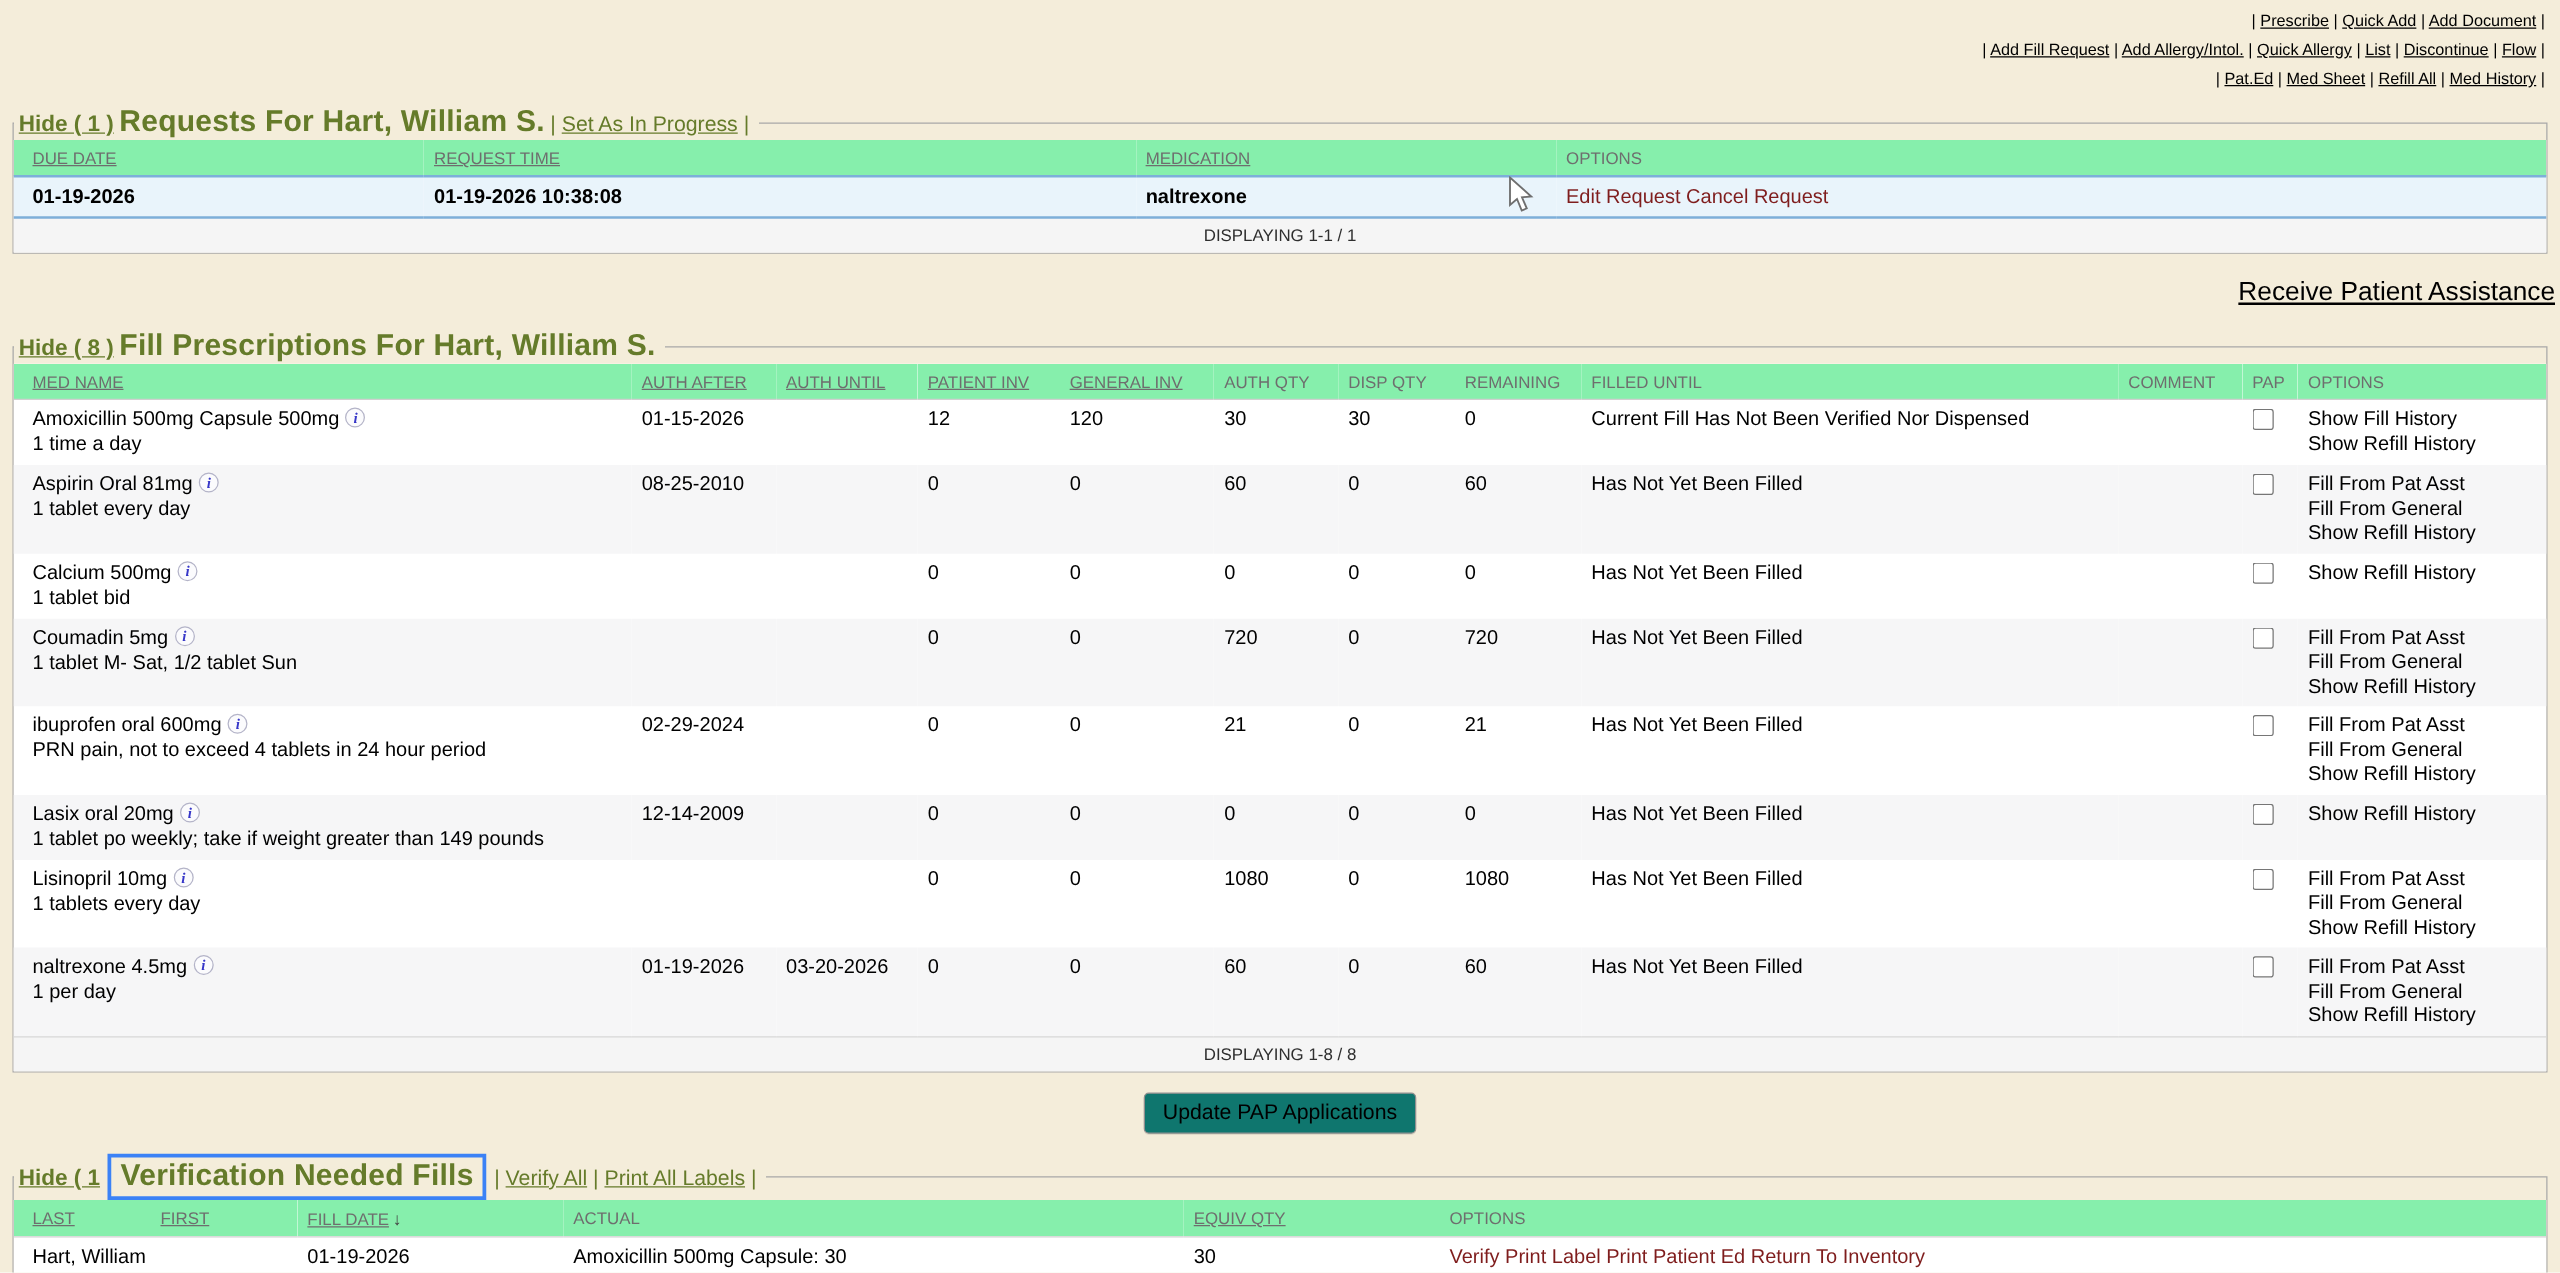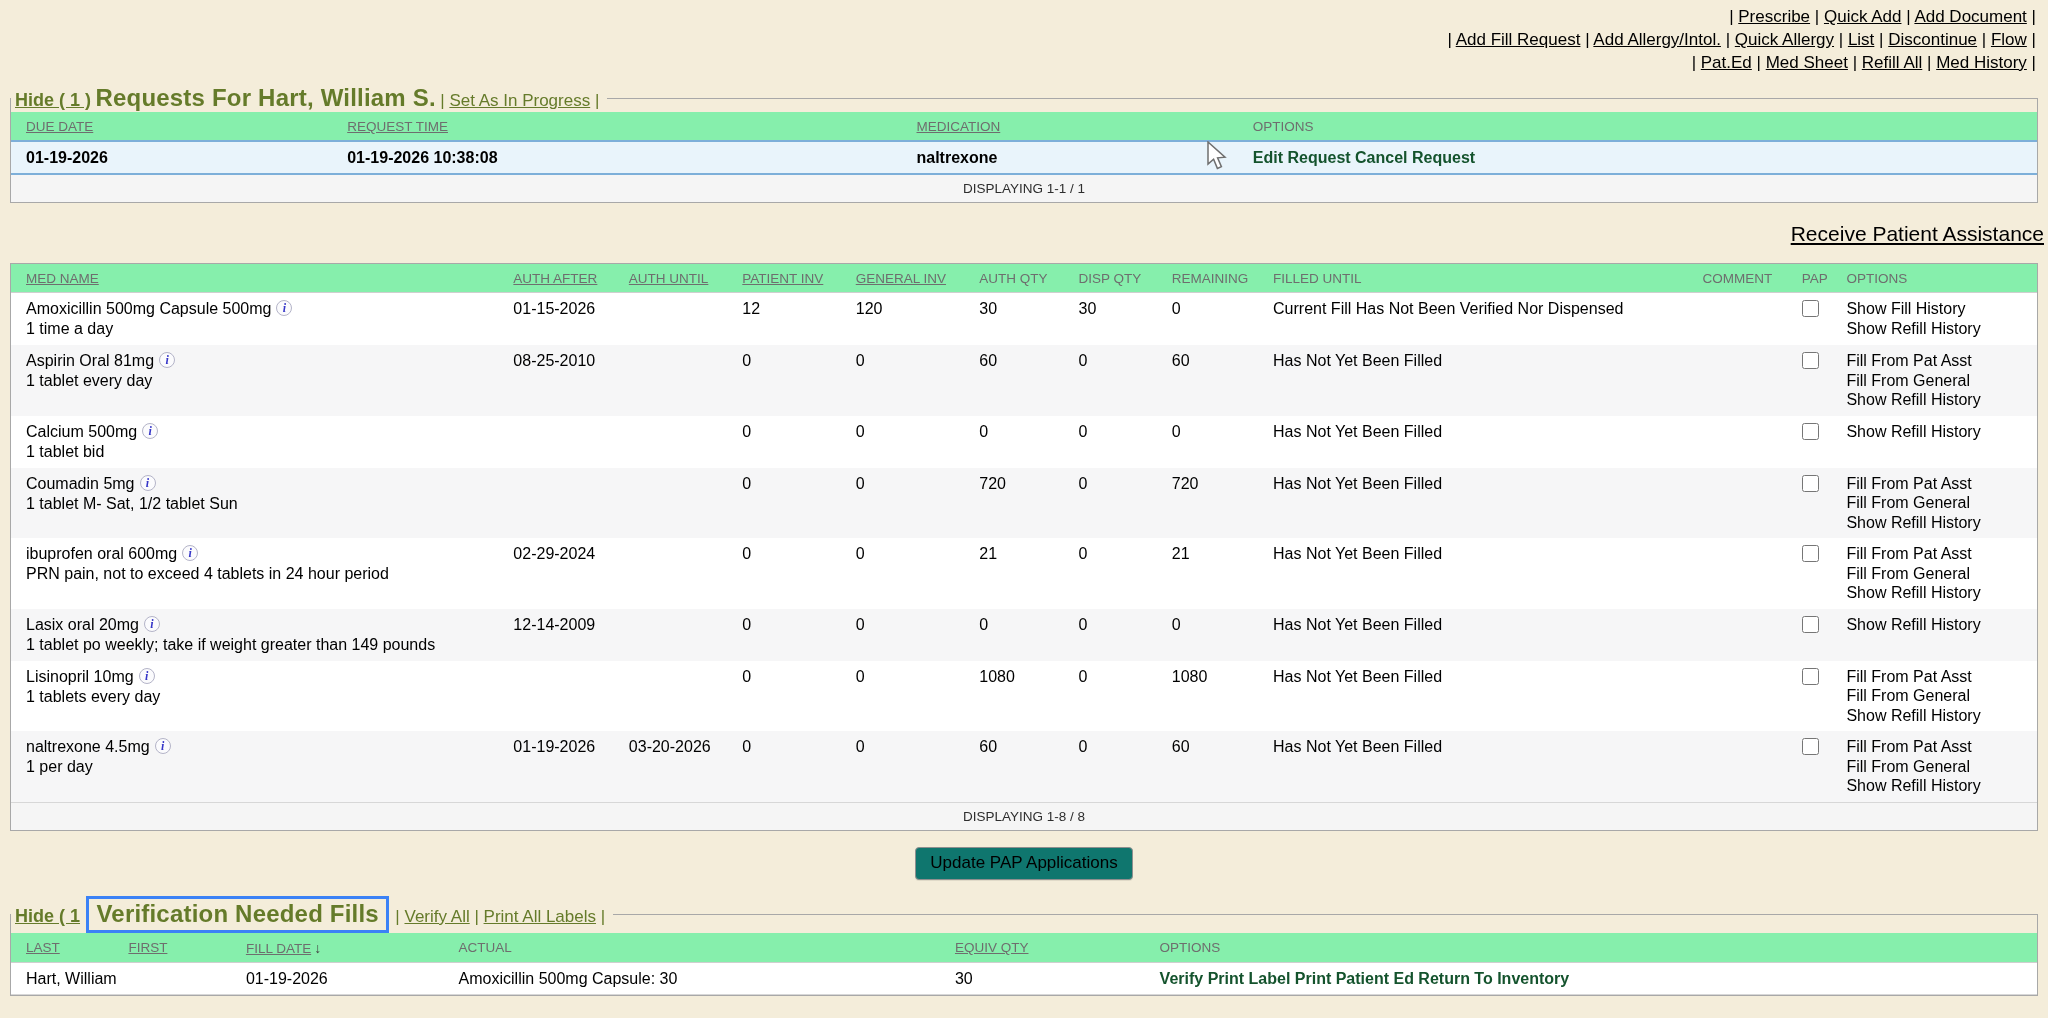--- a/index.html
+++ b/index.html
@@ -5,21 +5,21 @@
   * { box-sizing: border-box; }
   html,body { margin:0; padding:0; }
   body {
     width:2048px; height:1018px; overflow:hidden; position:relative;
     background:#f4edda;
     font-family:"Liberation Sans", sans-serif;
     font-size:16px; color:#000;
   }
 
   
-  .toplinks { padding:5px 12px 0 0; text-align:right; font-size:17px; line-height:23px; }
+  .toplinks { padding:5px 12px 0 0; text-align:right; font-size:13px; line-height:23px; }
   .navline::after { content:" |"; color:#000; }
   .navline .item::before { content:"| "; color:#000; }
   .navline a { color:#000; text-decoration:underline; cursor:pointer; }
 
   
   fieldset.section {
     border:1px solid #a8a8a8; margin:16px 10px; padding:0; min-width:0;
   }
   fieldset.section legend { padding:0 8px 0 4px; margin-left:0; white-space:nowrap; }
   .hide-link { color:#657b2a; font-weight:bold; text-decoration:underline; font-size:18px; cursor:pointer; }
@@ -37,21 +37,21 @@
     text-align:left; padding:7px 8px 6px 8px; border-bottom:1px solid #cfcfcf;
     white-space:nowrap; overflow:hidden;
   }
   table.grid thead th:first-child, table.grid tbody td:first-child { padding-left:15px; }
   .th-sort { text-decoration:underline; cursor:pointer; }
   table.grid tbody td { padding:6px 8px; vertical-align:top; font-size:16px; line-height:19px; }
   table.grid tfoot td {
     background:#f5f5f5; border-top:1px solid #d7d7d7; text-align:center;
     font-size:13.5px; color:#2e2e2e; padding:6px 4px;
   }
-  .plain-link { color:#14532d; text-decoration:none; cursor:pointer;font-weight:bold; }
+  .plain-link { color:#7f1d1d; text-decoration:none; cursor:pointer; }
   .opt-line { display:block; color:#000; text-decoration:none; cursor:pointer; line-height:19.5px; }
 
   
   tr.selected-row td {
     background:#e9f4fb;
     border-top:2px solid #7dafd9; border-bottom:2px solid #7dafd9;
     padding-top:9px; padding-bottom:9px;
   }
   tr.selected-row td.bold { font-weight:bold; }
 
@@ -150,20 +150,24 @@
         </tr>
     </tfoot>
   </table>
 </fieldset>
 
 <div class="side-links">
   <a>Receive Patient Assistance</a>
 </div>
 
 <fieldset class="section">
+  <legend>
+    <a class="hide-link">Hide ( 8 )</a>
+    <span class="section-title">Fill Prescriptions For Hart, William S.</span>
+  </legend>
   <table class="grid fills">
     <colgroup>
       <col style="width:24.4%">
         <col style="width:5.7%">
         <col style="width:5.6%">
         <col style="width:5.6%">
       <col style="width:6.1%">
         <col style="width:4.9%">
         <col style="width:4.6%">
         <col style="width:5.0%">

